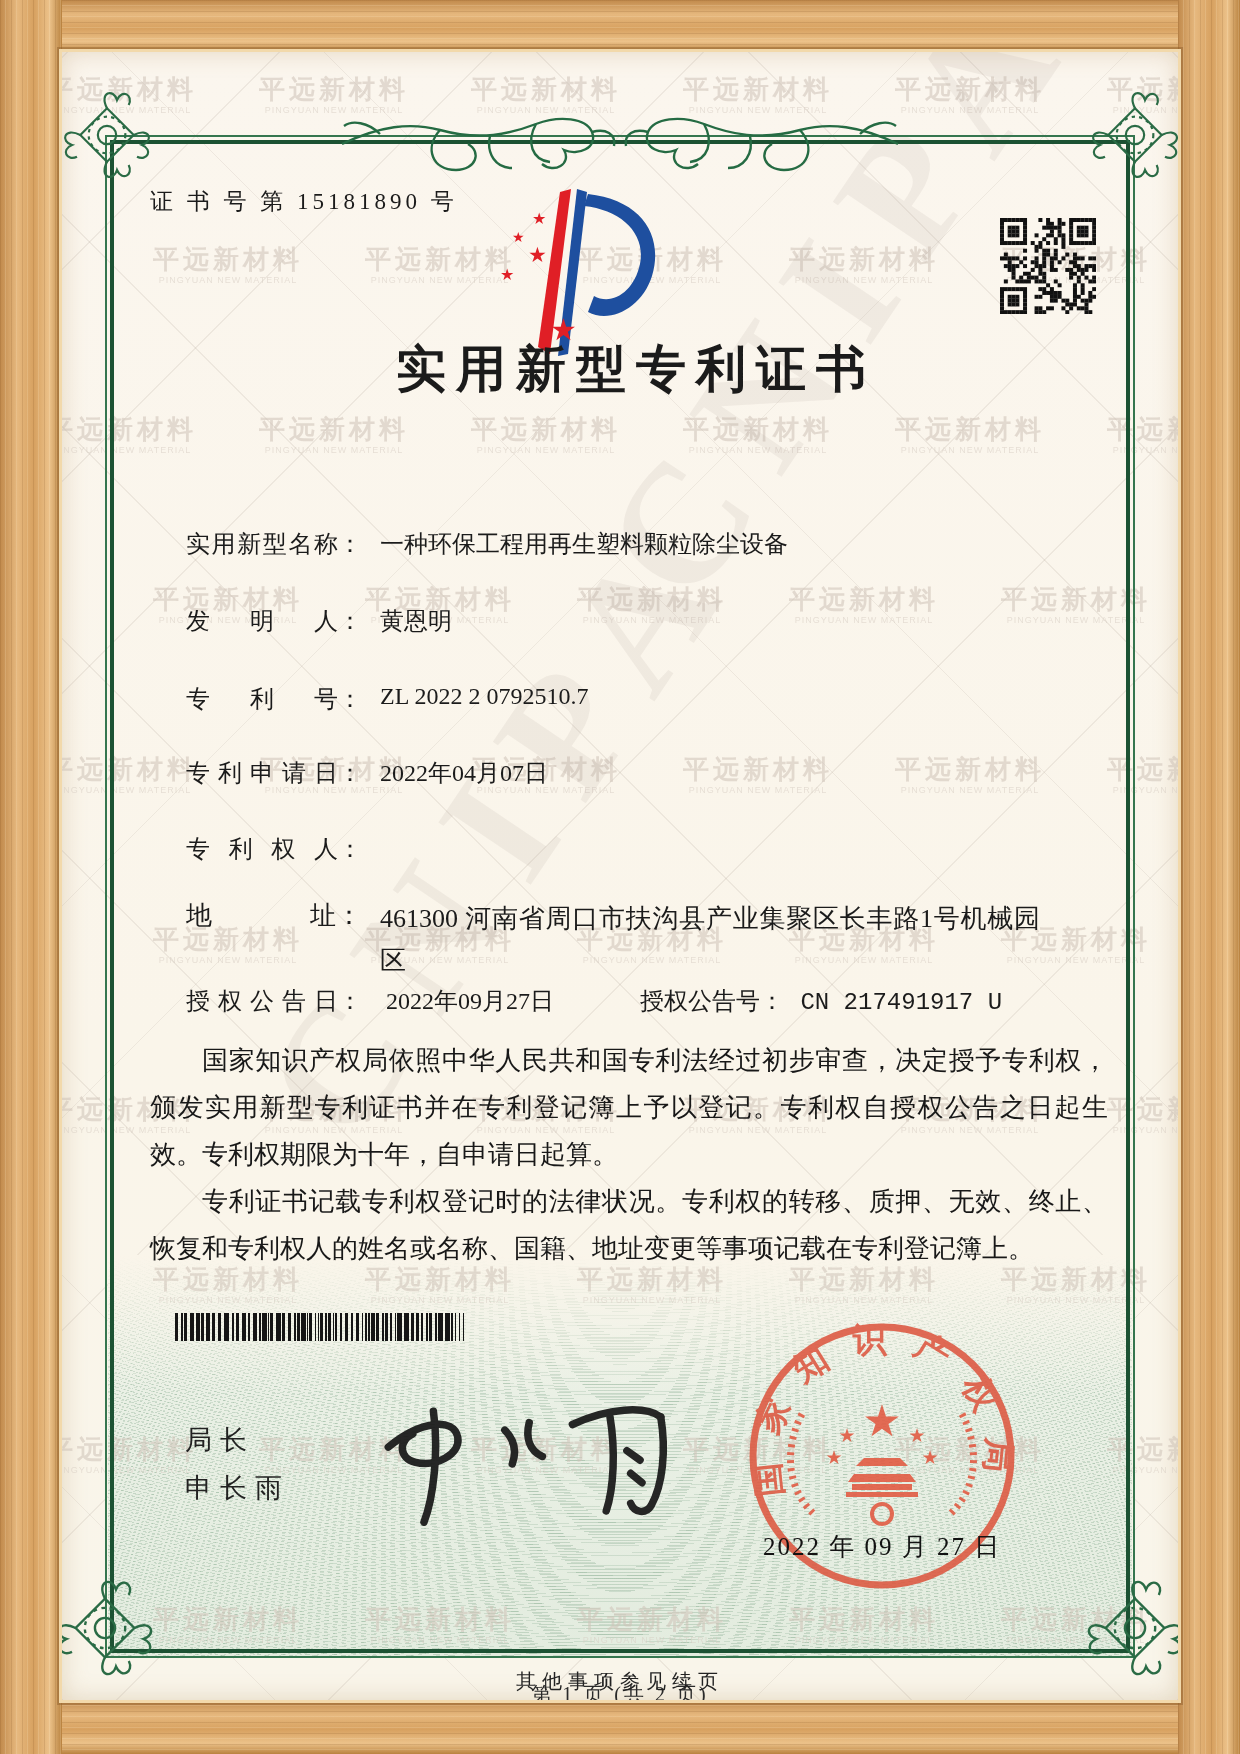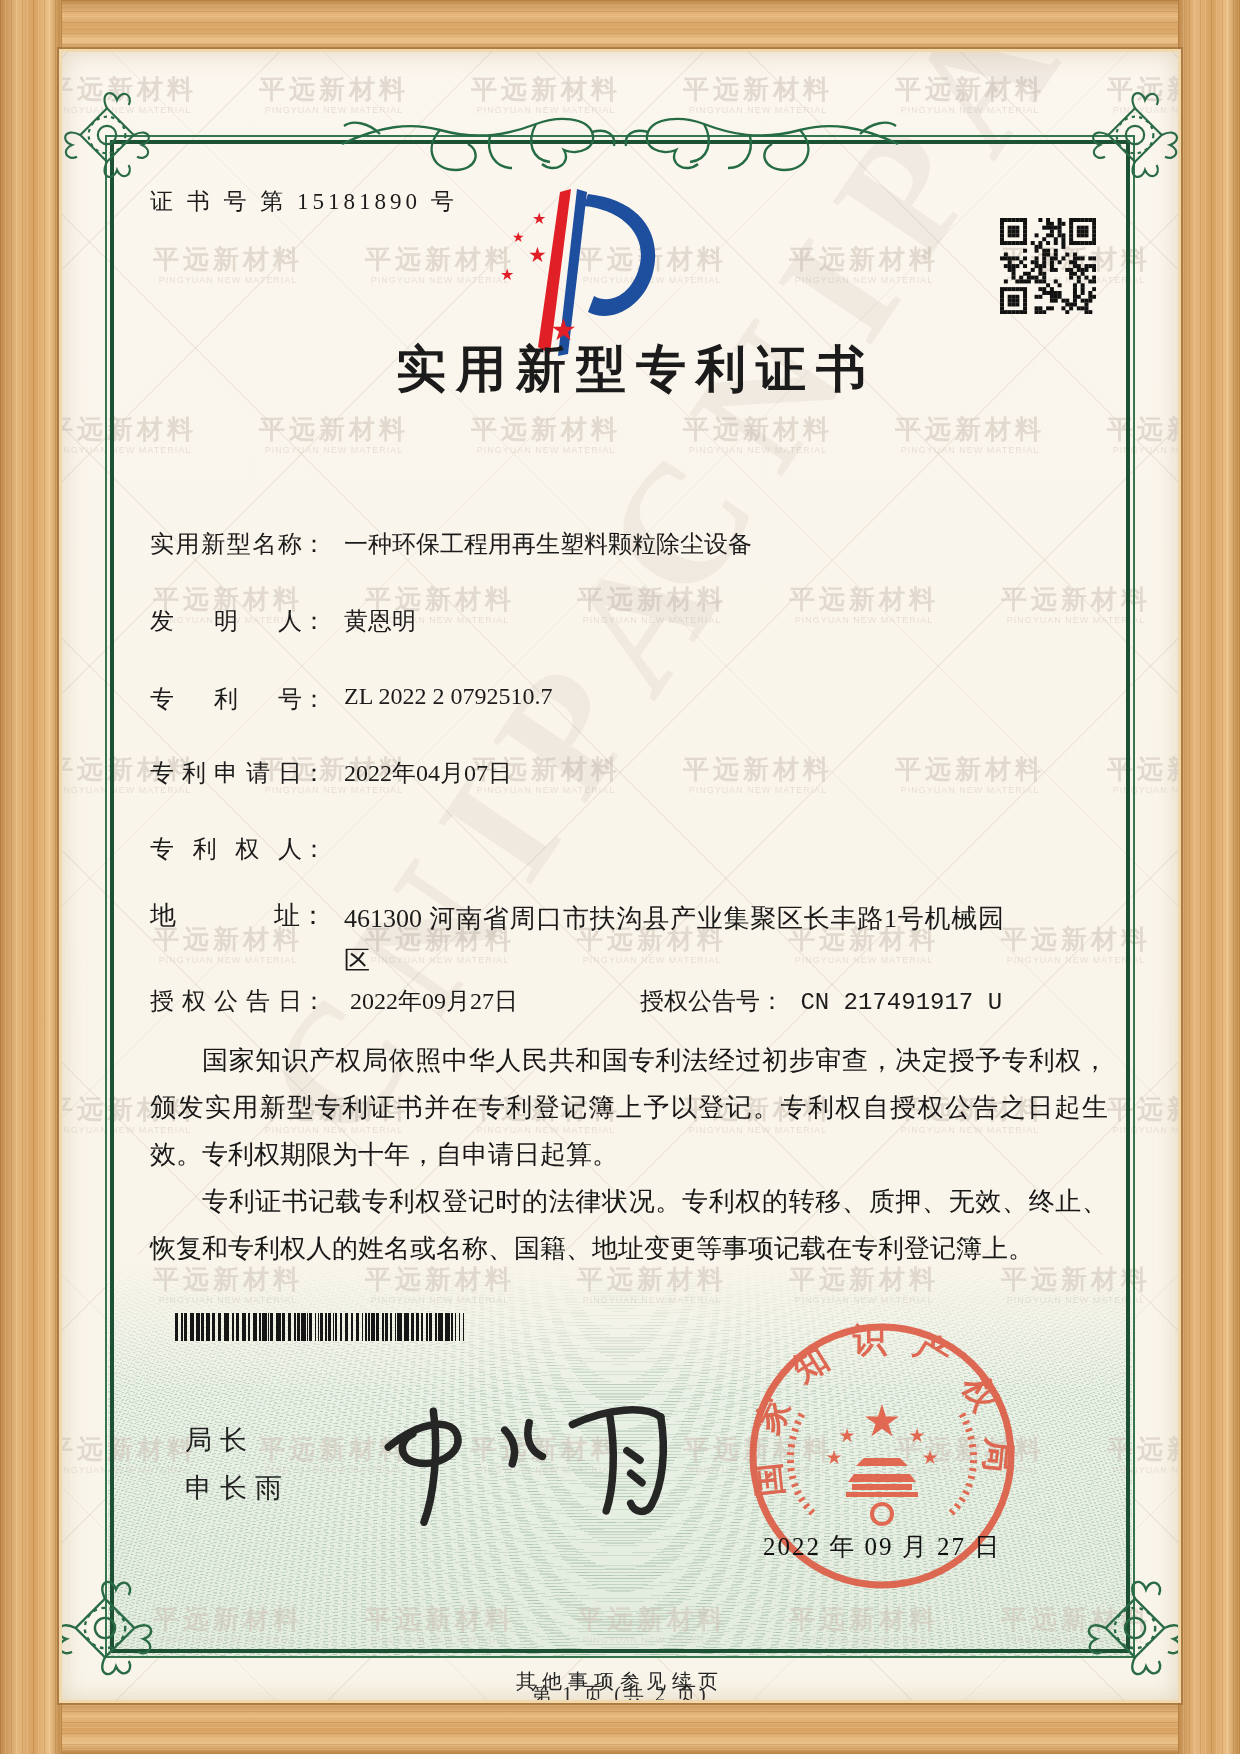--- a/index.html
+++ b/index.html
@@ -46,21 +46,21 @@
   #green-frame{left:43px;top:83px;width:1030px;height:1523px;z-index:6;border:2px solid #35764f;box-sizing:border-box;}
   #green-frame-inner{position:absolute;inset:3px;border:4px solid #1c5233;}
   .ornament{position:absolute;z-index:6;}
   
   .content{z-index:7;color:#1b1b1b;}
   #cert-number{left:88px;top:134px;font-size:23px;letter-spacing:4px;}
   #logo{left:430px;top:132px;width:170px;height:176px;}
   #qr{left:938px;top:166px;width:96px;height:96px;}
   #title{left:0;top:284px;width:1148px;text-align:center;font-size:50px;font-weight:bold;letter-spacing:10px;}
   .frow{position:absolute;left:88px;font-size:24px;display:flex;align-items:flex-start;z-index:7;color:#1b1b1b;}
-  .lbl{display:inline-block;width:152px;text-align:justify;text-align-last:justify;}
+  .lbl{display:inline-block;width:152px;text-align:justify;text-align-last:justify;margin-left:36px;}
   .colon{margin:0 2px 0 0;}
   .val{margin-left:16px;white-space:pre-wrap;}
   .frow.addr{font-size:26px;}
   .frow.addr .lbl{width:150px;}
   .frow.addr .val{width:660px;text-align:justify;line-height:42px;}
   #grant-row{position:absolute;left:88px;top:933px;font-size:24px;z-index:7;color:#1b1b1b;}
   #grant-right{position:absolute;left:490px;top:0;white-space:nowrap;font-family:Liberation Mono, monospace;}
   #paras{position:absolute;left:88px;top:985px;width:958px;z-index:7;font-size:26px;line-height:47px;
          text-align:justify;color:#181818;}
   #paras p{margin:0;text-indent:2em;}

